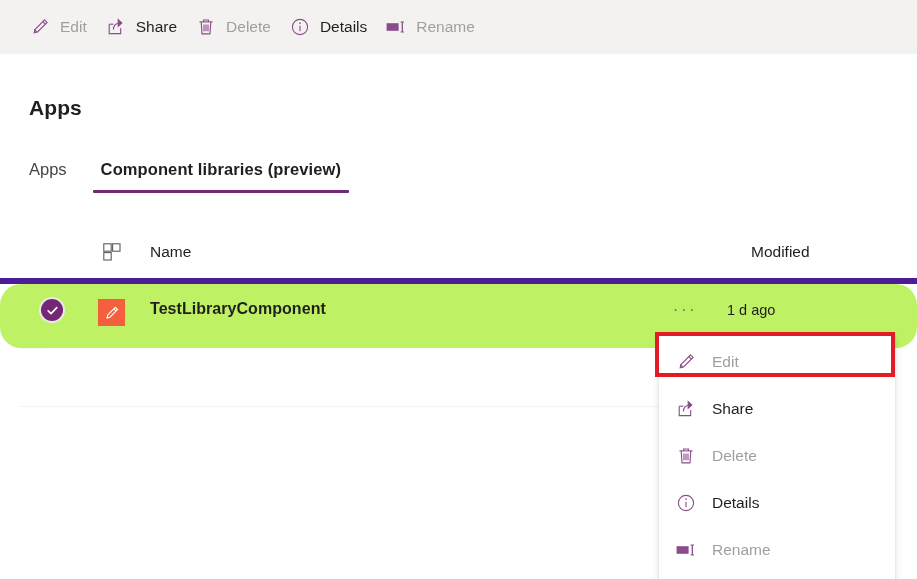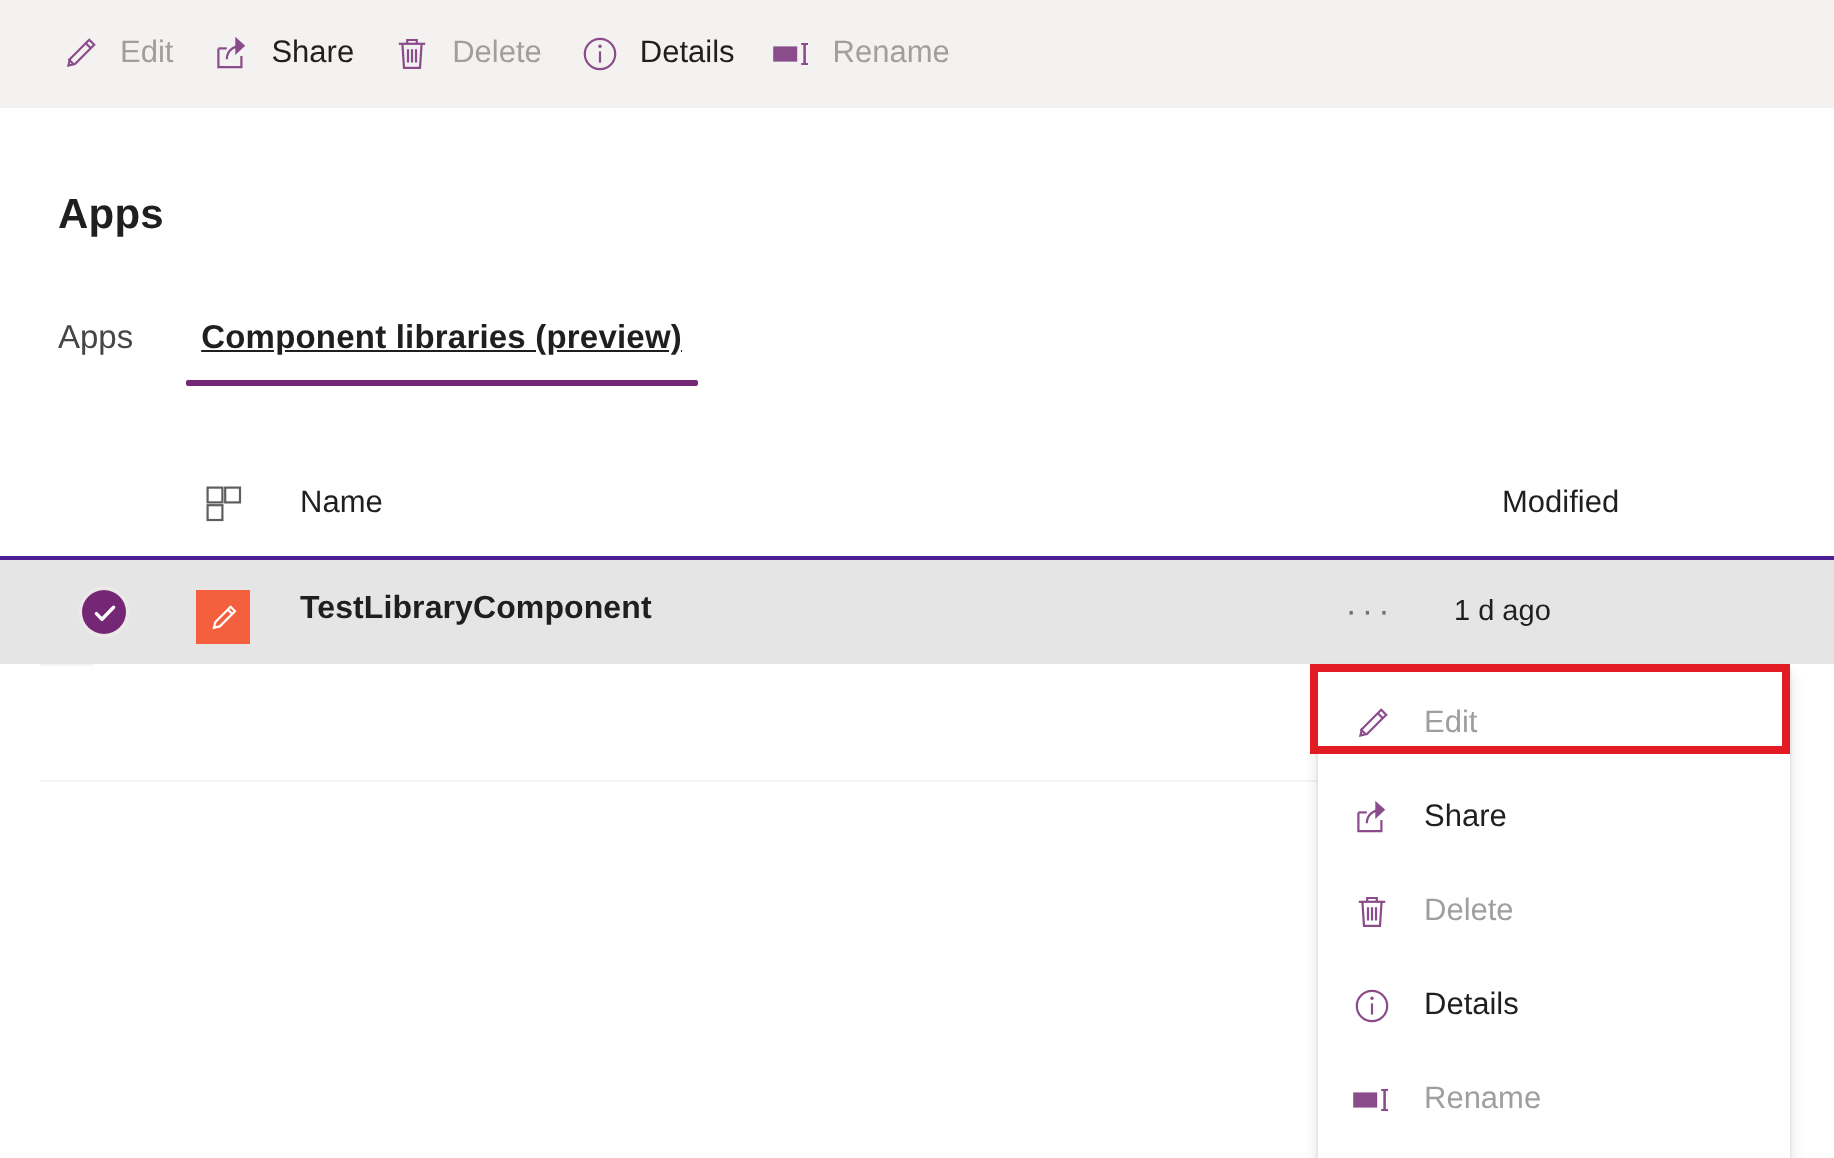--- a/index.html
+++ b/index.html
@@ -78,21 +78,20 @@
     padding: 0 0 14px 0;
     cursor: default;
     position: relative;
     white-space: nowrap;
   }
   .tab + .tab { margin-left: 34px; }
   .tab.active {
     color: #201f1e;
     font-weight: bold;
     letter-spacing: .1px;
-    text-decoration: underline;
   }
   .tab.active::after {
     content: "";
     position: absolute;
     left: -8px;
     right: -8px;
     bottom: 0;
     height: 3px;
     background: #742774;
     border-radius: 1px;
@@ -101,21 +100,21 @@
   
   #list {
     position: absolute;
     left: 0;
     top: 228px;
     width: 917px;
   }
   .list-header {
     position: relative;
     height: 50px;
-    border-bottom: 2px solid #4c1d95;
+    border-bottom: 6px solid #4c1d95;
   }
   .hdr-grid-ico {
     position: absolute;
     left: 102px;
     top: 14px;
     width: 20px;
     height: 20px;
   }
   .hdr-name {
     position: absolute;
@@ -128,22 +127,23 @@
     position: absolute;
     left: 727px;
     top: 15px;
     font-size: 15.5px;
     color: #201f1e;
     margin-left: 24px;
   }
 
   .list-row {
     position: relative;
-    height: 52px;
-    background: #e5e5e5;
+    height: 64px;
+    background: #bef264;
+    border-radius: 21px;
   }
   .row-check {
     position: absolute;
     left: 41px;
     top: 15px;
     width: 22px;
     height: 22px;
     border-radius: 50%;
     background: #742774;
     display: flex;

